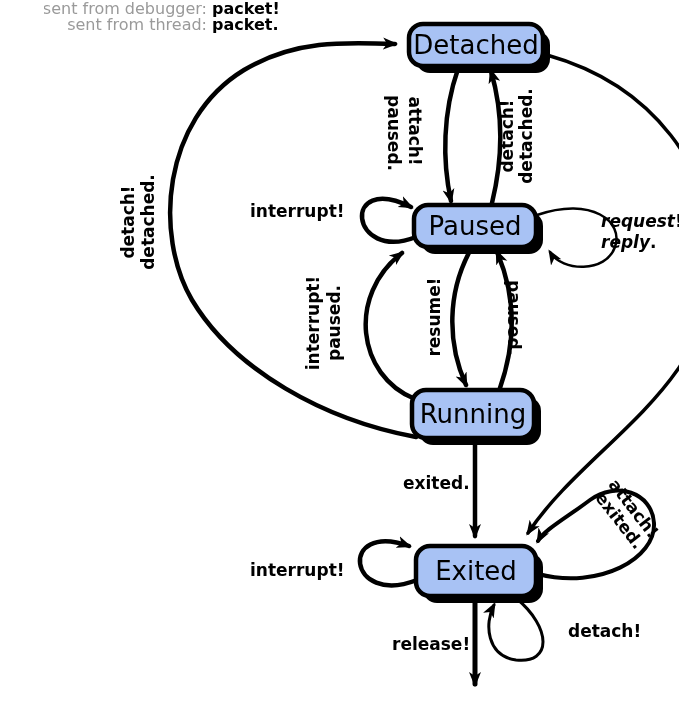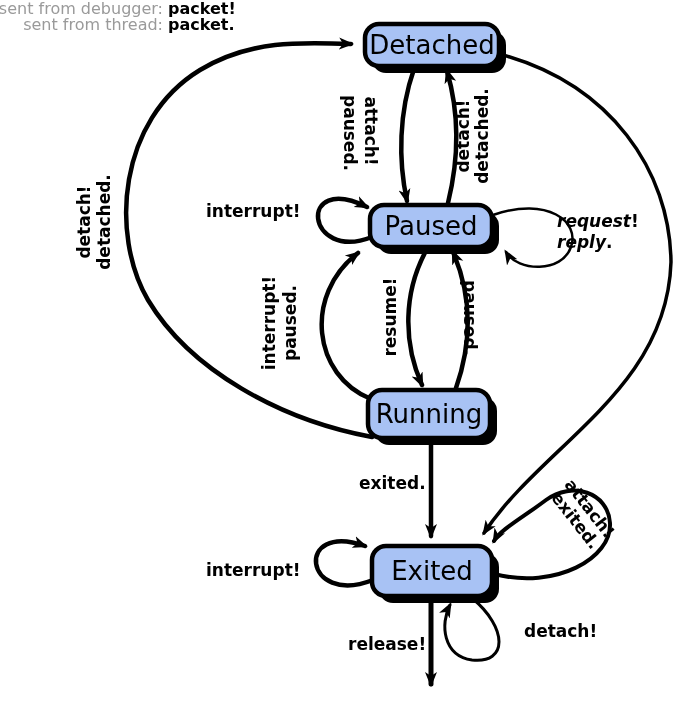--- a/index.html
+++ b/index.html
@@ -1,16 +1,16 @@
 <!DOCTYPE html>
 <html><head>
 <meta charset="utf-8">
 <style>
   html,body{margin:0;padding:0;background:#ffffff;}
-  .wrap{width:574px;height:708px;position:relative;background:#fff;}
+  .wrap{width:574px;height:708px;position:relative;background:#fff;padding-left:44px;}
   svg{display:block;}
   .state-label{font:26px "DejaVu Sans", sans-serif;fill:#000;}
   .lbl{font:bold 17px "DejaVu Sans", sans-serif;fill:#000;}
   .it{font-style:italic;}
   .legend-label{font:16px "DejaVu Sans", sans-serif;}
   .legend-value{font:bold 16px "DejaVu Sans", sans-serif;fill:#000;}
   .edge{fill:none;stroke:#000;stroke-linecap:round;}
 </style>
 </head>
 <body>

